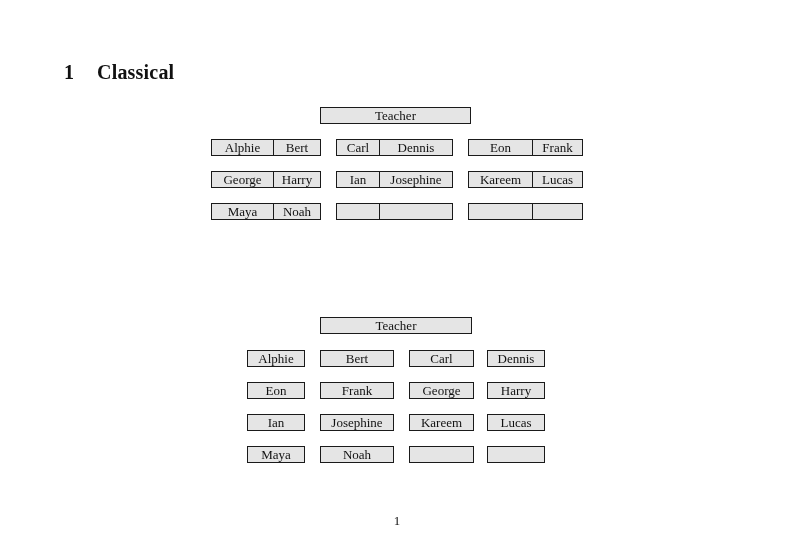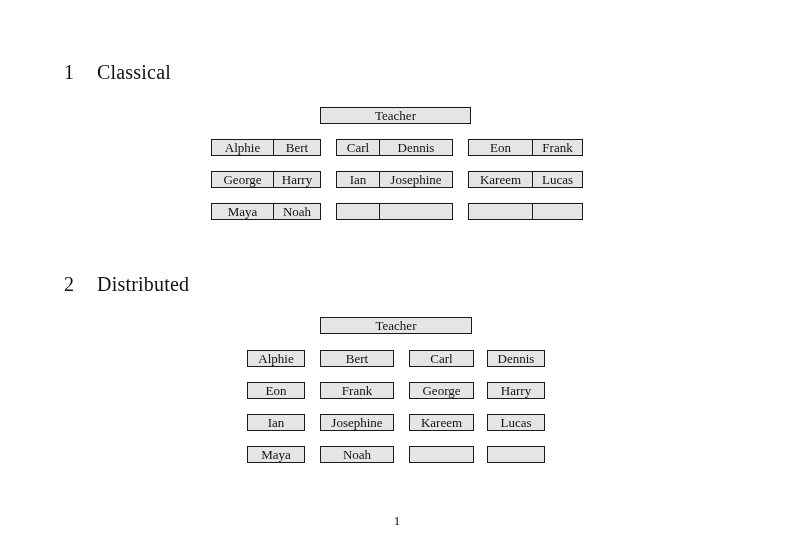--- a/index.html
+++ b/index.html
@@ -11,21 +11,21 @@
     font-family: "Liberation Serif", "DejaVu Serif", serif;
     color: #111111;
     overflow: hidden;
   }
   .heading {
     position: absolute;
     left: 64px;
     margin: 0;
     font-size: 20px;
     line-height: 24px;
-    font-weight: normal;
+    font-weight: bold;
     letter-spacing: 0.2px;
     white-space: nowrap;
   }
   .heading .num { display: inline-block; width: 33px; }
   .box {
     position: absolute;
     box-sizing: border-box;
     border: 1px solid #1a1a1a;
     height: 17px;
     background: #e5e5e5;
@@ -97,21 +97,20 @@
   </div>
   <div class="box desk" style="left:336px;top:203px;width:117px">
     <span class="cell left" style="width:43px"></span>
       <span class="cell right"></span>
   </div>
   <div class="box desk" style="left:468px;top:203px;width:115px">
     <span class="cell left" style="width:64px"></span>
       <span class="cell right"></span>
   </div>
 
-  <h2 class="heading" style="top:272px"><span class="num">2</span><span class="title">Distributed</span></h2>
 
   <div class="box" style="left:320px;top:317px;width:152px">
     <span>Teacher</span>
   </div>
 
   <div class="box" style="left:247px;top:350px;width:58px">Alphie</div>
   <div class="box" style="left:320px;top:350px;width:74px">Bert</div>
   <div class="box" style="left:409px;top:350px;width:65px">Carl</div>
   <div class="box" style="left:487px;top:350px;width:58px">Dennis</div>
 

